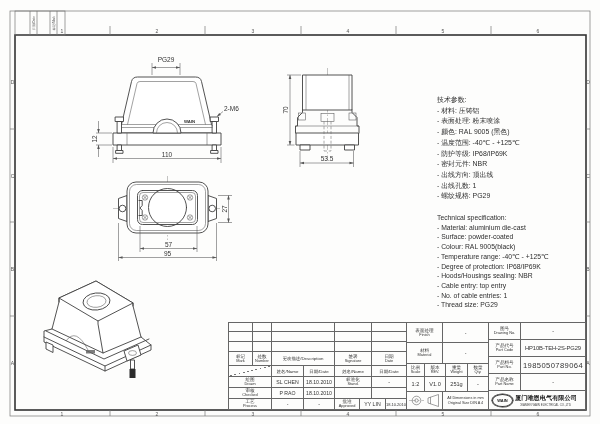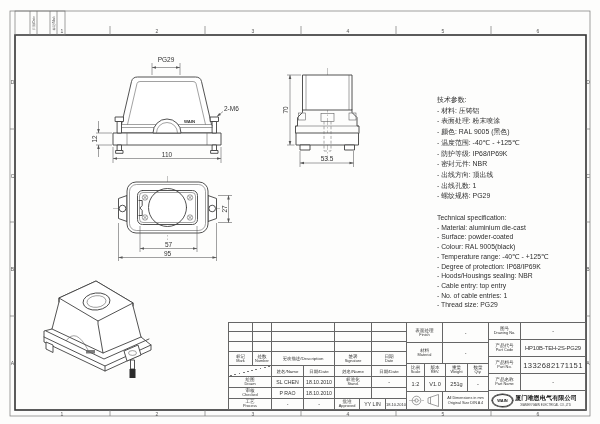--- a/index.html
+++ b/index.html
@@ -467,21 +467,21 @@
     <span class="en">Part Code</span>
   </div>
   <div class="cell" style="left:293px;top:18px;width:65px;height:17px;">
         <span class="val code">HP10B-TEH-2S-PG29</span>
       </div>
   <div class="cell" style="left:261px;top:35px;width:32px;height:17px;">
     <span class="cn">产品料号</span>
     <span class="en">Part No.</span>
   </div>
   <div class="cell" style="left:293px;top:35px;width:65px;height:17px;">
-        <span class="val big">1332682171151</span>
+        <span class="val big">1985050789064</span>
       </div>
   <div class="cell" style="left:261px;top:52px;width:32px;height:17px;">
     <span class="cn">产品名称</span>
     <span class="en">Part Name</span>
   </div>
   <div class="cell" style="left:293px;top:52px;width:65px;height:17px;">
         <span class="val">-</span>
       </div>
 
   <div class="cell company" style="left:261px;top:69px;width:97px;height:19px;">

